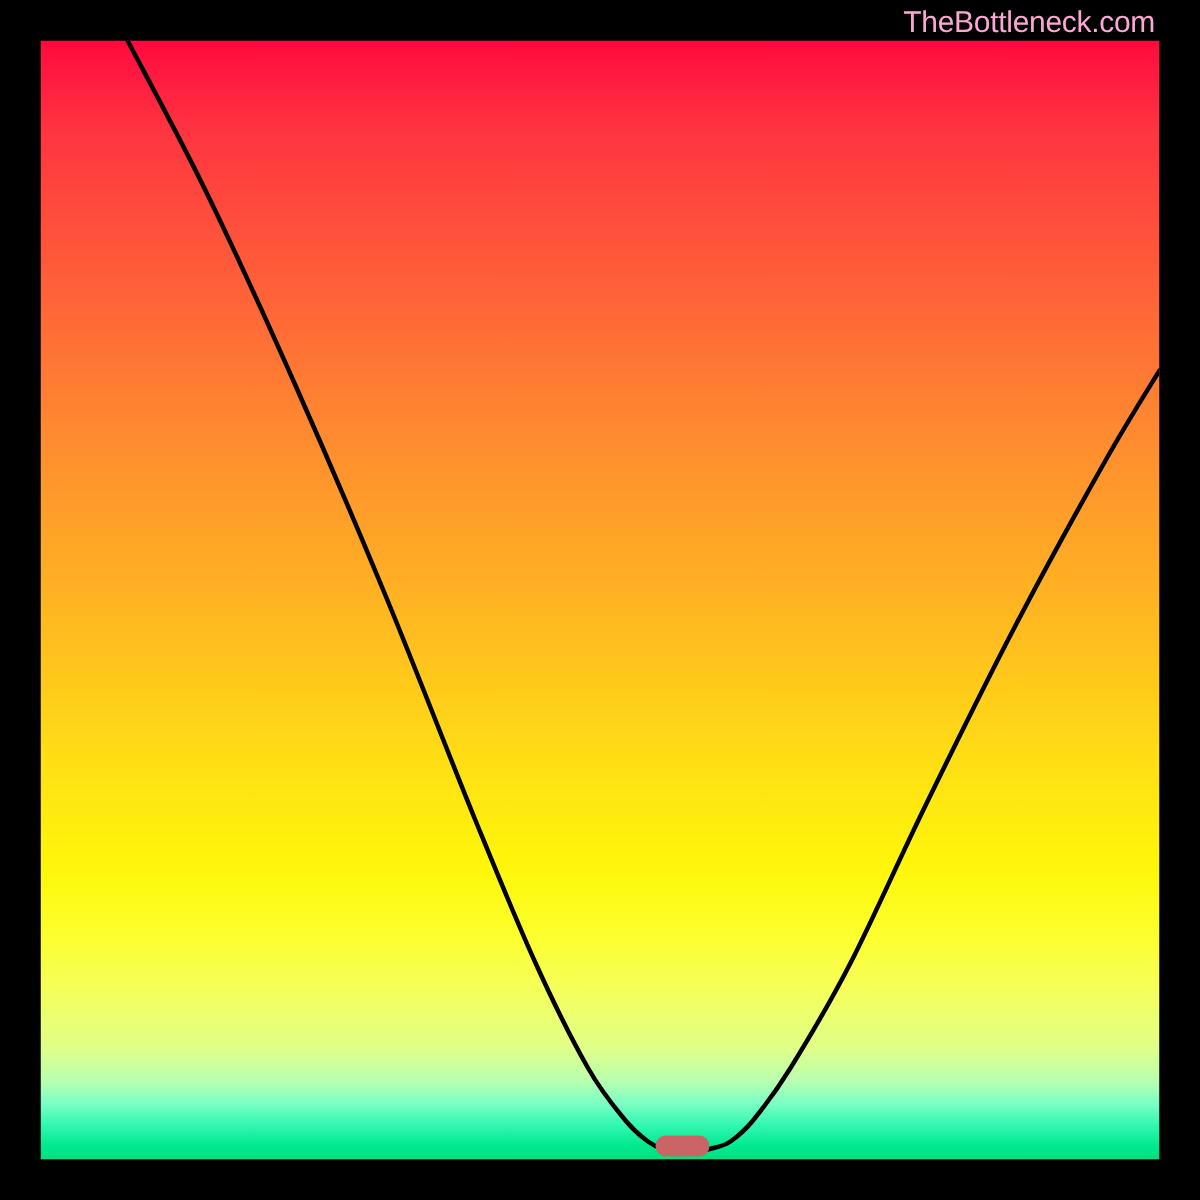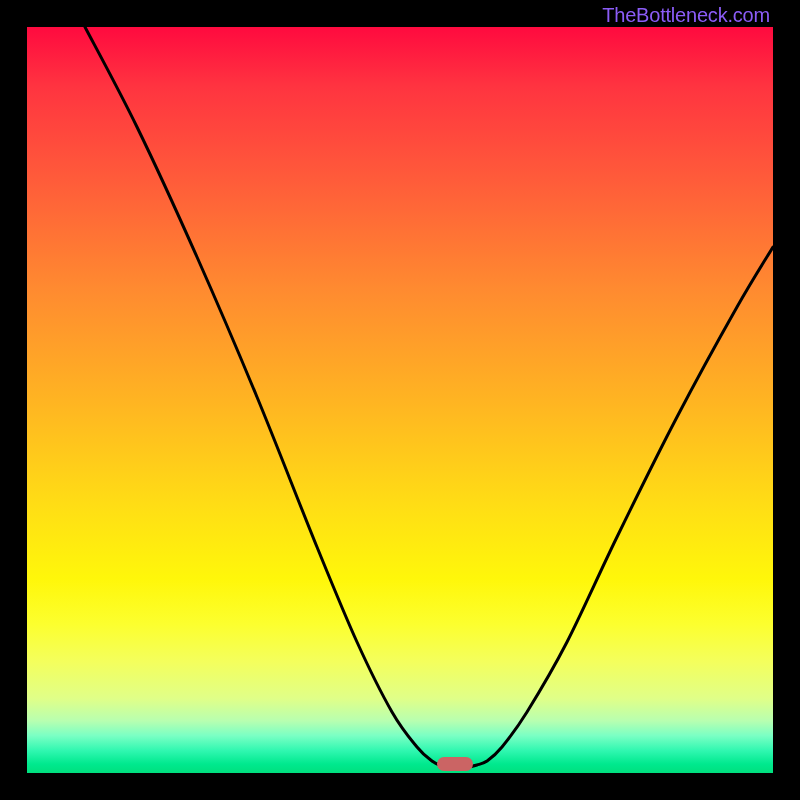--- a/index.html
+++ b/index.html
@@ -44,21 +44,21 @@
       #b8ffb0 93%,
       #7affc4 95%,
       #30f7b0 97%,
       #00e98e 98.8%,
       #00e07e 100%);
   }
   .attribution {
     position: absolute;
     top: 4px;
     right: 30px;
-    color: #8b5cf6;
+    color: #f9a8d4;
     font-size: 20px;
     font-weight: 500;
     letter-spacing: -0.2px;
   }
   svg.curve {
     position: absolute;
     inset: 0;
   }
   .marker {
     position: absolute;

